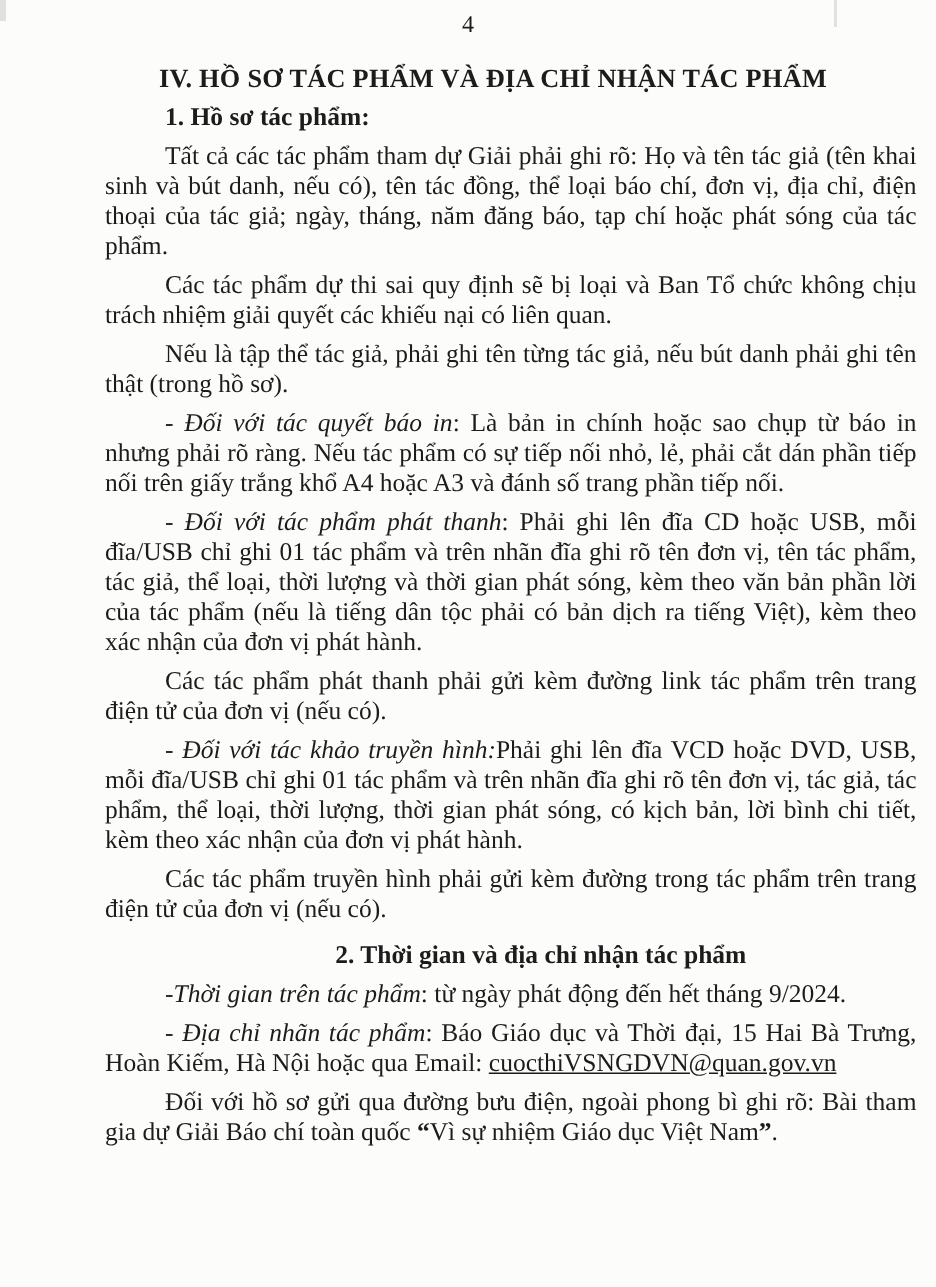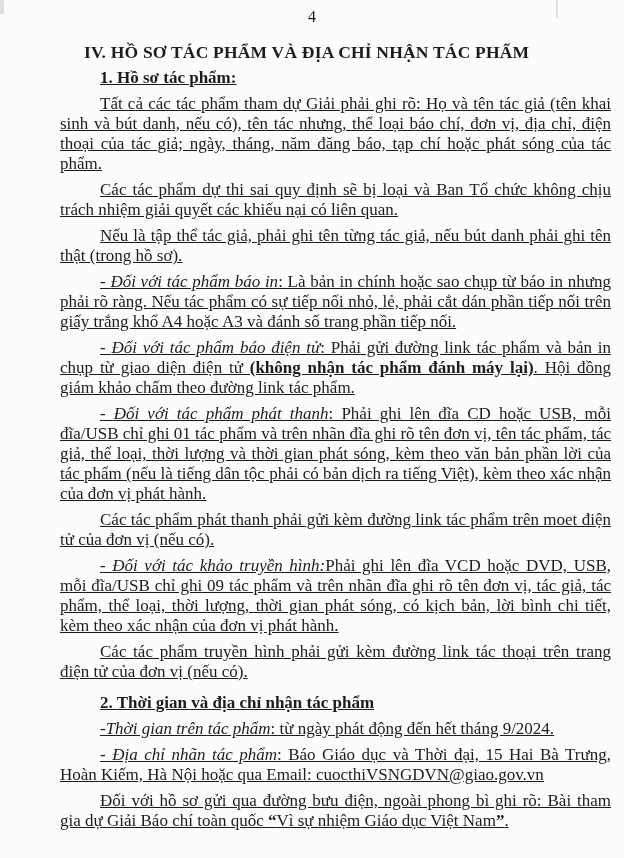--- a/index.html
+++ b/index.html
@@ -13,72 +13,70 @@
     overflow: hidden;
     box-sizing: border-box;
   }
   .page-number {
     padding-top: 7px;
     text-align: center;
     font-size: 16px;
     line-height: 20px;
   }
   .content {
-    padding: 0 13px 0 44px;
+    padding: 0 13px 0 66px;
   }
   .doc-title {
     margin: 15px 0 0 0;
     font-size: 17.5px;
     font-weight: bold;
     line-height: 20px;
     text-indent: 40px;
     letter-spacing: 0.2px;
   }
   .para {
-    margin: 6px 0 0 16px;
+    margin: 6px 0 0 4px;
     font-size: 17px;
     line-height: 20px;
     text-align: justify;
     text-indent: 40px;
-    text-decoration: underline;
   }
   .para.heading {
     font-weight: bold;
     text-align: left;
   }
   .para.heading-2 {
     margin-top: 11px;
     font-weight: bold;
-    text-align: left;
+    text-align: center;
   }
   
   .artifact { position: absolute; pointer-events: none; }
   .artifact.corner-smudge { left: 0; top: 0; width: 4px; height: 14px; background: #c9c9c9; opacity: .55; }
   .artifact.crease-line { left: 556px; top: 0; width: 2px; height: 18px; background: #d6d6d4; opacity: .7; }
 </style>
 </head>
 <body>
 
 <div class="page">
   <div class="artifact corner-smudge"></div>
   <div class="artifact crease-line"></div>
 
   <div class="page-number">4</div>
 
   <div class="content">
     <p class="doc-title">IV. HỒ SƠ TÁC PHẨM VÀ ĐỊA CHỈ NHẬN TÁC PHẨM</p>
 
   <p class="para heading"><span style="font-weight: bold;">1. Hồ sơ tác phẩm:</span></p>
-      <p class="para body"><span>Tất cả các tác phẩm tham dự Giải phải ghi rõ: Họ và tên tác giả (tên khai sinh và bút danh, nếu có), tên tác nhưng, thể loại báo chí, đơn vị, địa chỉ, điện thoại của tác giả; ngày, tháng, năm đăng báo, tạp chí hoặc phát sóng của tác phẩm.</span></p>
+      <p class="para body"><span>Tất cả các tác phẩm tham dự Giải phải ghi rõ: Họ và tên tác giả (tên khai sinh và bút danh, nếu có), tên tác đồng, thể loại báo chí, đơn vị, địa chỉ, điện thoại của tác giả; ngày, tháng, năm đăng báo, tạp chí hoặc phát sóng của tác phẩm.</span></p>
       <p class="para body"><span>Các tác phẩm dự thi sai quy định sẽ bị loại và Ban Tổ chức không chịu trách nhiệm giải quyết các khiếu nại có liên quan.</span></p>
       <p class="para body"><span>Nếu là tập thể tác giả, phải ghi tên từng tác giả, nếu bút danh phải ghi tên thật (trong hồ sơ).</span></p>
-      <p class="para body"><span>- </span><span style="font-style: italic;">Đối với tác phẩm báo in</span><span>: Là bản in chính hoặc sao chụp từ báo in nhưng phải rõ ràng. Nếu tác phẩm có sự tiếp nối nhỏ, lẻ, phải cắt dán phần tiếp nối trên giấy trắng khổ A4 hoặc A3 và đánh số trang phần tiếp nối.</span></p>
-      <p class="para body"><span>- </span><span style="font-style: italic;">Đối với tác phẩm báo điện tử</span><span>: Phải gửi đường link tác phẩm và bản in chụp từ giao diện điện tử </span><span style="font-weight: bold;">(không nhận tác phẩm đánh máy lại)</span><span>. Hội đồng giám khảo chấm theo đường link tác phẩm.</span></p>
+      <p class="para body"><span>- </span><span style="font-style: italic;">Đối với tác quyết báo in</span><span>: Là bản in chính hoặc sao chụp từ báo in nhưng phải rõ ràng. Nếu tác phẩm có sự tiếp nối nhỏ, lẻ, phải cắt dán phần tiếp nối trên giấy trắng khổ A4 hoặc A3 và đánh số trang phần tiếp nối.</span></p>
       <p class="para body"><span>- </span><span style="font-style: italic;">Đối với tác phẩm phát thanh</span><span>: Phải ghi lên đĩa CD hoặc USB, mỗi đĩa/USB chỉ ghi 01 tác phẩm và trên nhãn đĩa ghi rõ tên đơn vị, tên tác phẩm, tác giả, thể loại, thời lượng và thời gian phát sóng, kèm theo văn bản phần lời của tác phẩm (nếu là tiếng dân tộc phải có bản dịch ra tiếng Việt), kèm theo xác nhận của đơn vị phát hành.</span></p>
-      <p class="para body"><span>Các tác phẩm phát thanh phải gửi kèm đường link tác phẩm trên moet điện tử của đơn vị (nếu có).</span></p>
-      <p class="para body"><span>- </span><span style="font-style: italic;">Đối với tác khảo truyền hình:</span><span>Phải ghi lên đĩa VCD hoặc DVD, USB, mỗi đĩa/USB chỉ ghi 09 tác phẩm và trên nhãn đĩa ghi rõ tên đơn vị, tác giả, tác phẩm, thể loại, thời lượng, thời gian phát sóng, có kịch bản, lời bình chi tiết, kèm theo xác nhận của đơn vị phát hành.</span></p>
-      <p class="para body"><span>Các tác phẩm truyền hình phải gửi kèm đường link tác thoại trên trang điện tử của đơn vị (nếu có).</span></p>
+      <p class="para body"><span>Các tác phẩm phát thanh phải gửi kèm đường link tác phẩm trên trang điện tử của đơn vị (nếu có).</span></p>
+      <p class="para body"><span>- </span><span style="font-style: italic;">Đối với tác khảo truyền hình:</span><span>Phải ghi lên đĩa VCD hoặc DVD, USB, mỗi đĩa/USB chỉ ghi 01 tác phẩm và trên nhãn đĩa ghi rõ tên đơn vị, tác giả, tác phẩm, thể loại, thời lượng, thời gian phát sóng, có kịch bản, lời bình chi tiết, kèm theo xác nhận của đơn vị phát hành.</span></p>
+      <p class="para body"><span>Các tác phẩm truyền hình phải gửi kèm đường trong tác phẩm trên trang điện tử của đơn vị (nếu có).</span></p>
       <p class="para heading-2"><span style="font-weight: bold;">2. Thời gian và địa chỉ nhận tác phẩm</span></p>
       <p class="para body"><span style="font-style: italic;">-Thời gian trên tác phẩm</span><span>: từ ngày phát động đến hết tháng 9/2024.</span></p>
-      <p class="para body"><span>- </span><span style="font-style: italic;">Địa chỉ nhãn tác phẩm</span><span>: Báo Giáo dục và Thời đại, 15 Hai Bà Trưng, Hoàn Kiếm, Hà Nội hoặc qua Email: </span><span style="text-decoration: underline;">cuocthiVSNGDVN@giao.gov.vn</span></p>
+      <p class="para body"><span>- </span><span style="font-style: italic;">Địa chỉ nhãn tác phẩm</span><span>: Báo Giáo dục và Thời đại, 15 Hai Bà Trưng, Hoàn Kiếm, Hà Nội hoặc qua Email: </span><span style="text-decoration: underline;">cuocthiVSNGDVN@quan.gov.vn</span></p>
       <p class="para body"><span>Đối với hồ sơ gửi qua đường bưu điện, ngoài phong bì ghi rõ: Bài tham gia dự Giải Báo chí toàn quốc </span><span style="font-weight: bold;">“</span><span>Vì sự nhiệm Giáo dục Việt Nam</span><span style="font-weight: bold;">”</span><span>.</span></p>
     </div>
 </div>
 
 </body></html>

